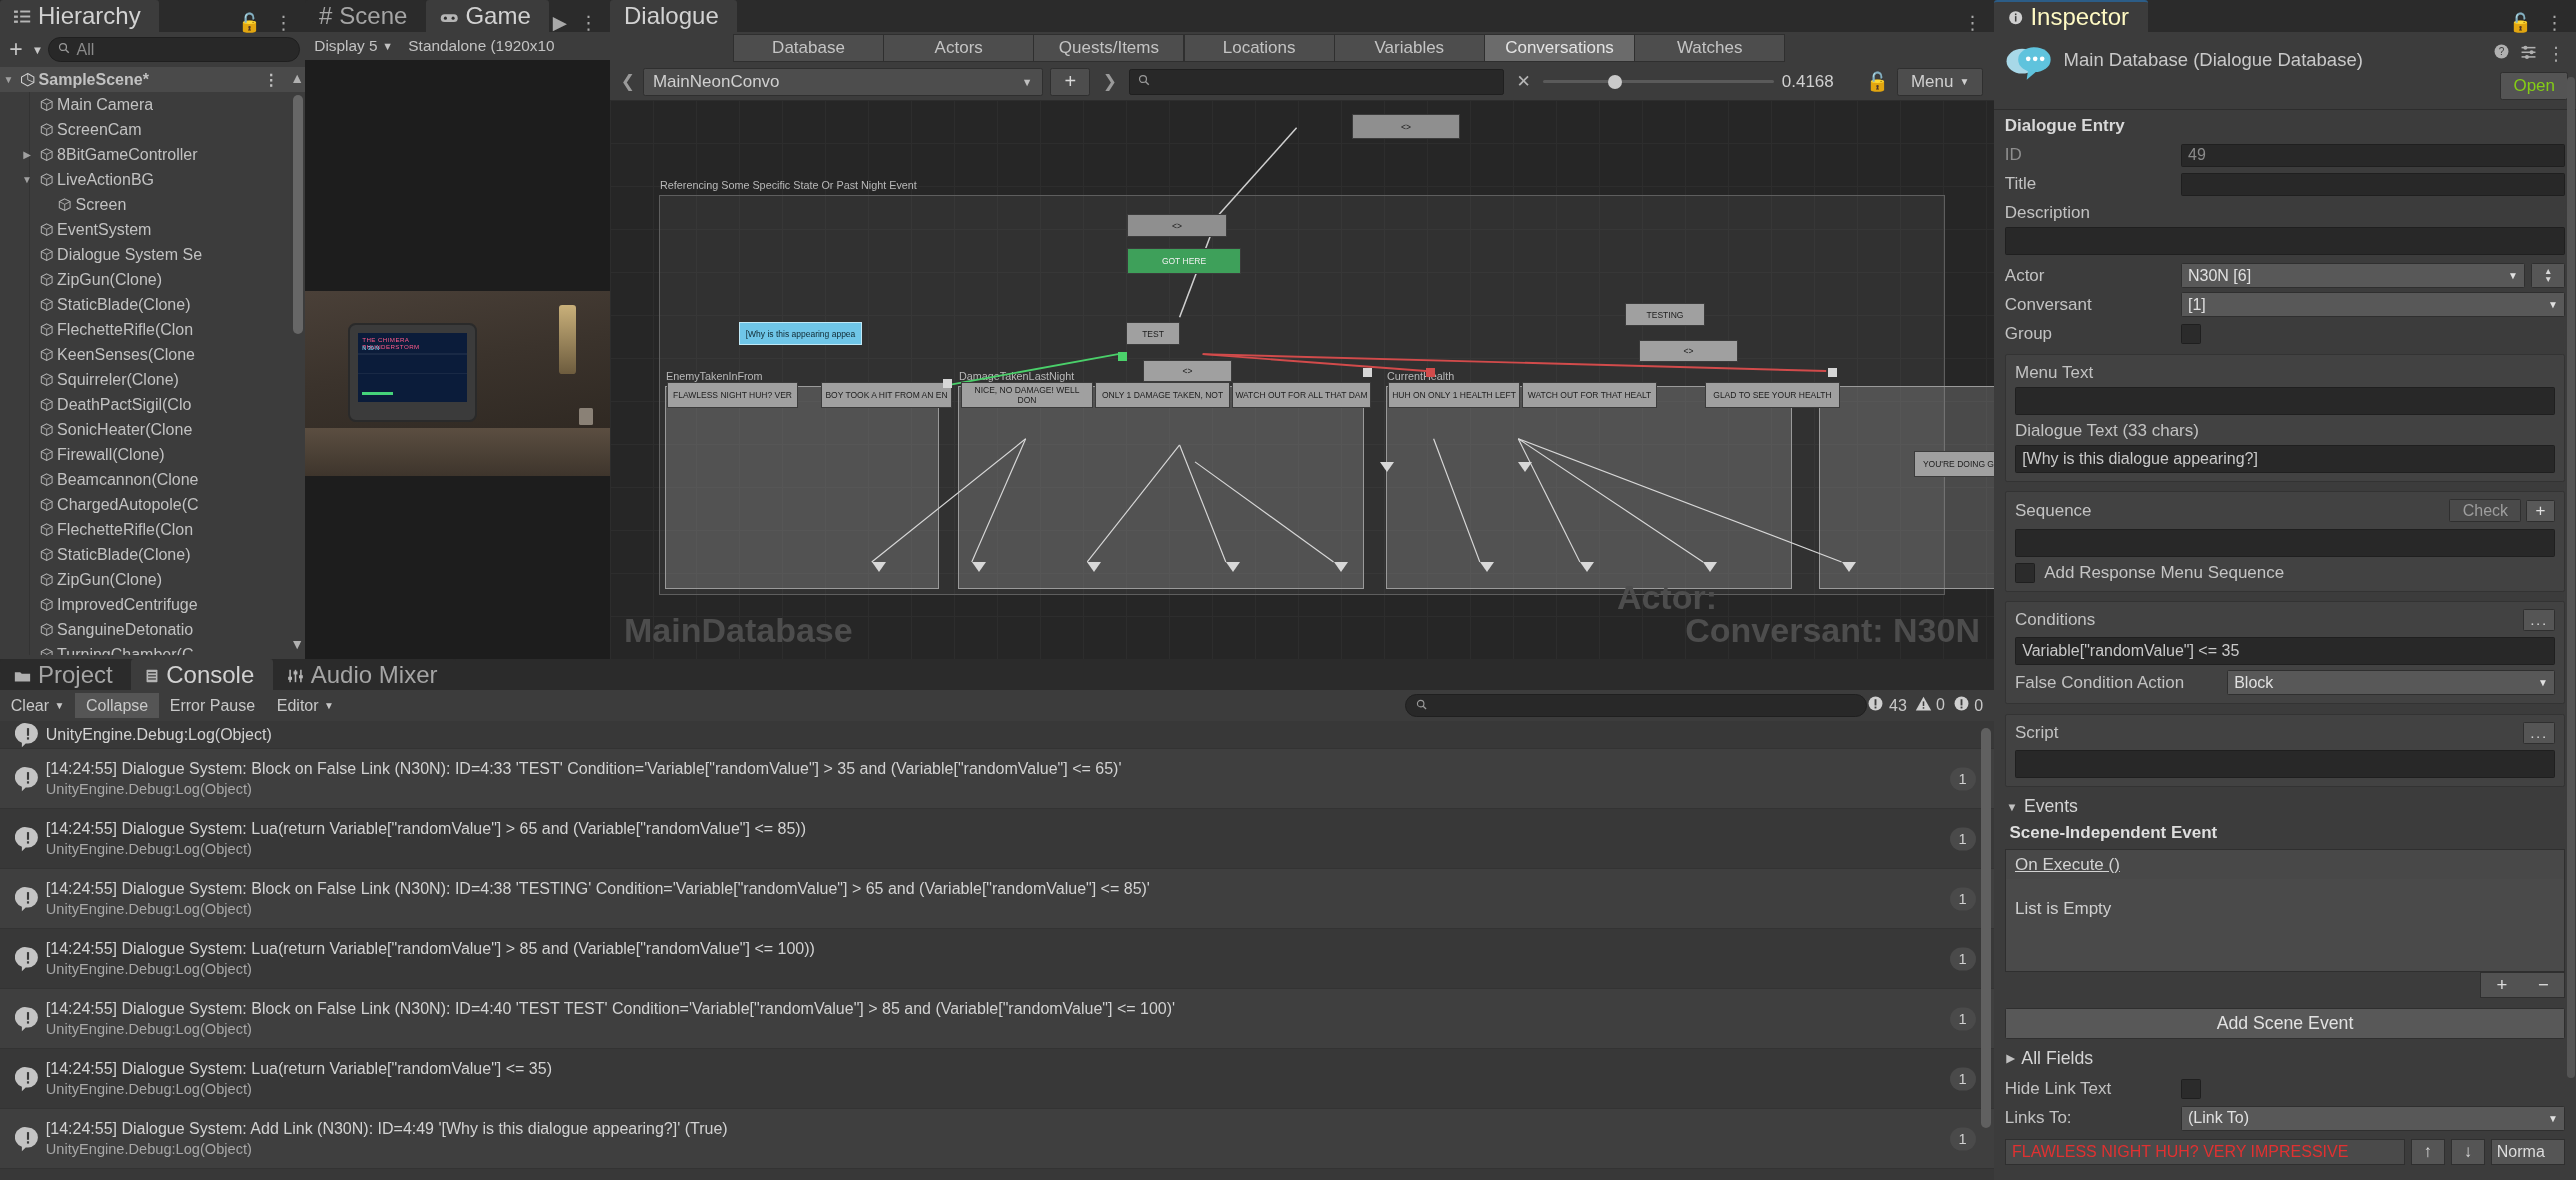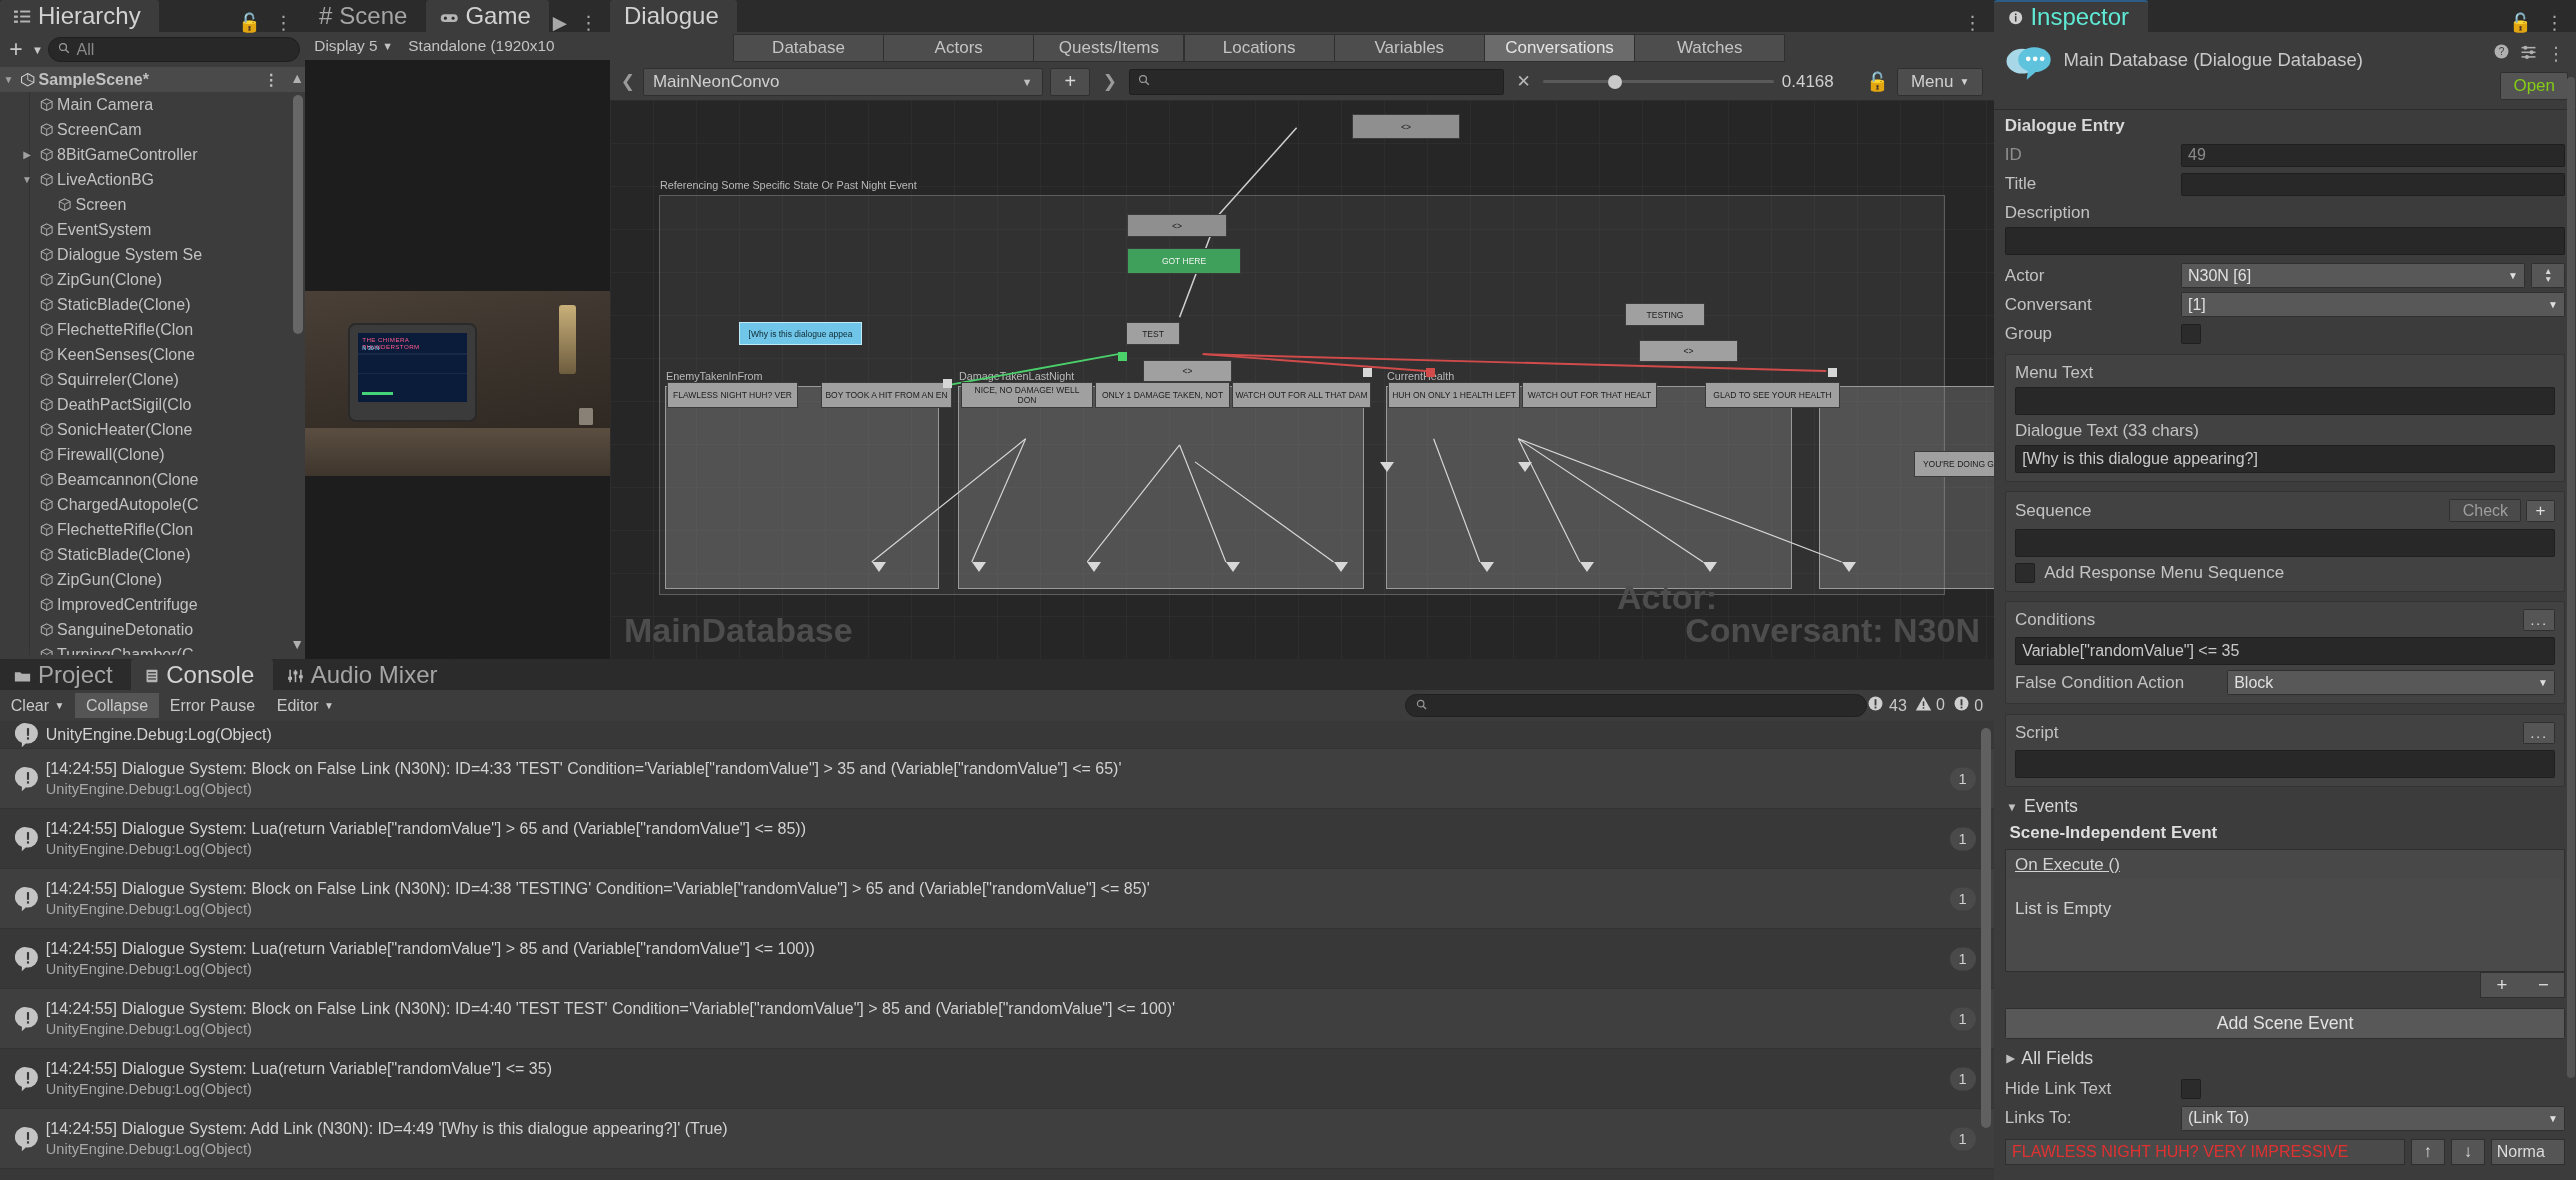--- a/index.html
+++ b/index.html
@@ -18,21 +18,21 @@
     height: 32px; background: #2b2b2b; display: flex; align-items: flex-end;
     position: relative;
   }
   .tab {
     height: 32px; display: flex; align-items: center; gap: 7px;
     padding: 0 18.5px 0 14px; font-size: 24px; color: #a5a5a5;
     background: #2b2b2b; border-top-left-radius: 3.1px; border-top-right-radius: 3.1px;
     white-space: nowrap;
   }
   .tab.active { background: #3c3c3c; color: #d2d2d2; }
-  .tab.activeblue { background: #3c3c3c; color: #5eead4; border-top: 2.3px solid #2c5d87; }
+  .tab.activeblue { background: #3c3c3c; color: #fef9c3; border-top: 2.3px solid #2c5d87; }
   .tabicons { margin-left: auto; display: flex; align-items: center; gap: 12.3px; padding-right: 12.3px; }
   .icoglyph { color: #a8a8a8; font-size: 18.5px; line-height: 1; }
 
   
   #hierarchy { left: 0; top: 0; width: 305px; height: 659px; background: #3c3c3c; border:none; }
   #hierarchy .tabbar { width: 305px; }
   .h-toolbar { height: 35px; background: #3c3c3c; display: flex; align-items: center; padding: 0 4.6px; gap: 4.6px; }
   .h-plus { font-size: 23px; color: #c8c8c8; padding: 0 4.6px; }
   .h-caret { font-size: 11.5px; color: #c8c8c8; }
   .h-search {
@@ -653,21 +653,21 @@
           <div class="dnode dark" style="left: 742px; top: 14px; width: 108px; height: 25px;">
             <span>&lt;&gt;</span>
           </div>
           <div class="dnode dark" style="left: 517px; top: 114px; width: 100px; height: 23px;">
             <span>&lt;&gt;</span>
           </div>
           <div class="dnode green" style="left: 517px; top: 148px; width: 114px; height: 26px;">
             <span>GOT HERE</span>
           </div>
           <div class="dnode cyan" style="left: 129px; top: 222px; width: 123px; height: 23px;">
-            <span>[Why is this dialogue appea</span>
+            <span>[Why is this appearing appea</span>
           </div>
           <div class="dnode grey" style="left: 516px; top: 222px; width: 54px; height: 23px;">
             <span>TEST</span>
           </div>
           <div class="dnode grey" style="left: 1015px; top: 203px; width: 80px; height: 23px;">
             <span>TESTING</span>
           </div>
           <div class="dnode grey" style="left: 533px; top: 260px; width: 89px; height: 21.6px;">
             <span>&lt;&gt;</span>
           </div>

